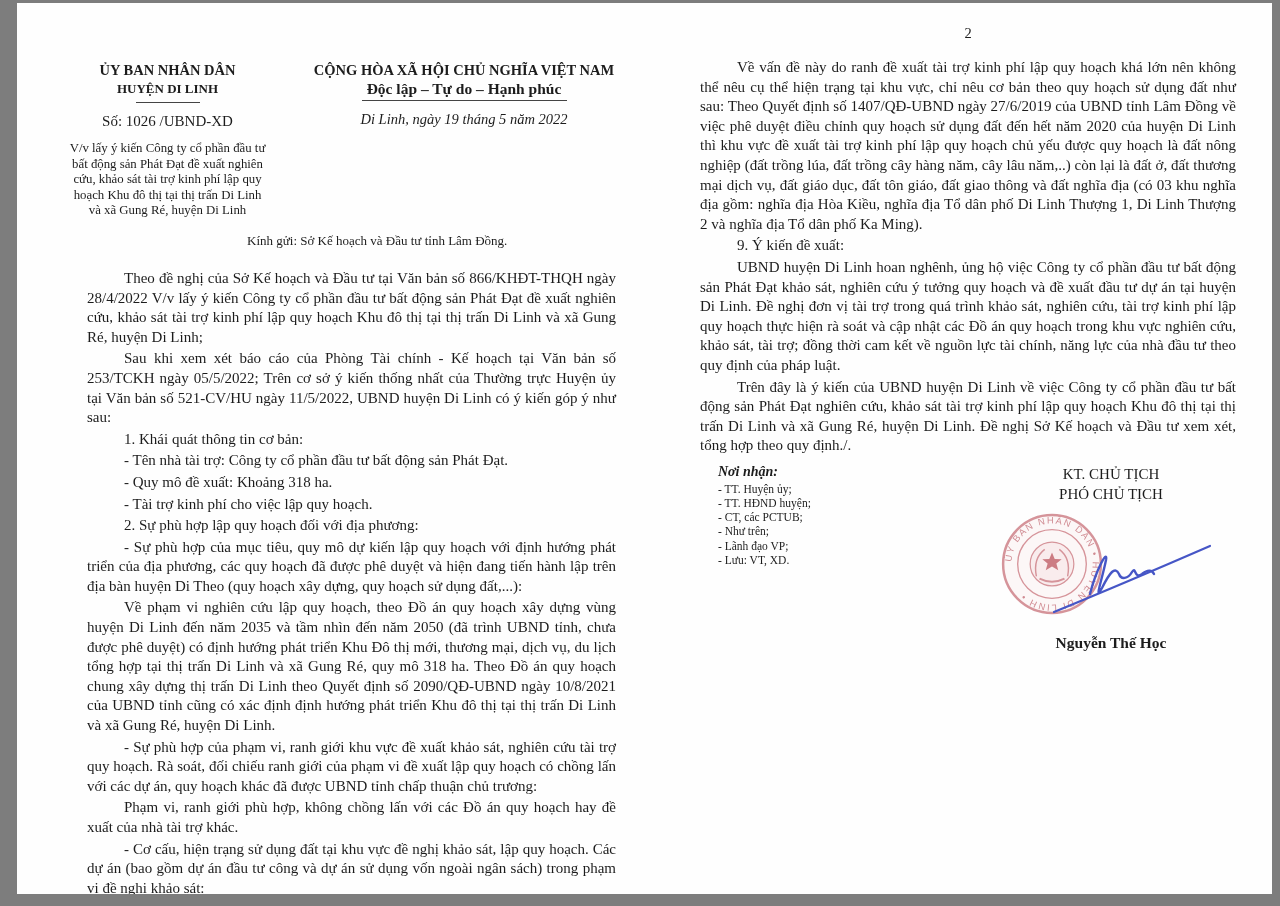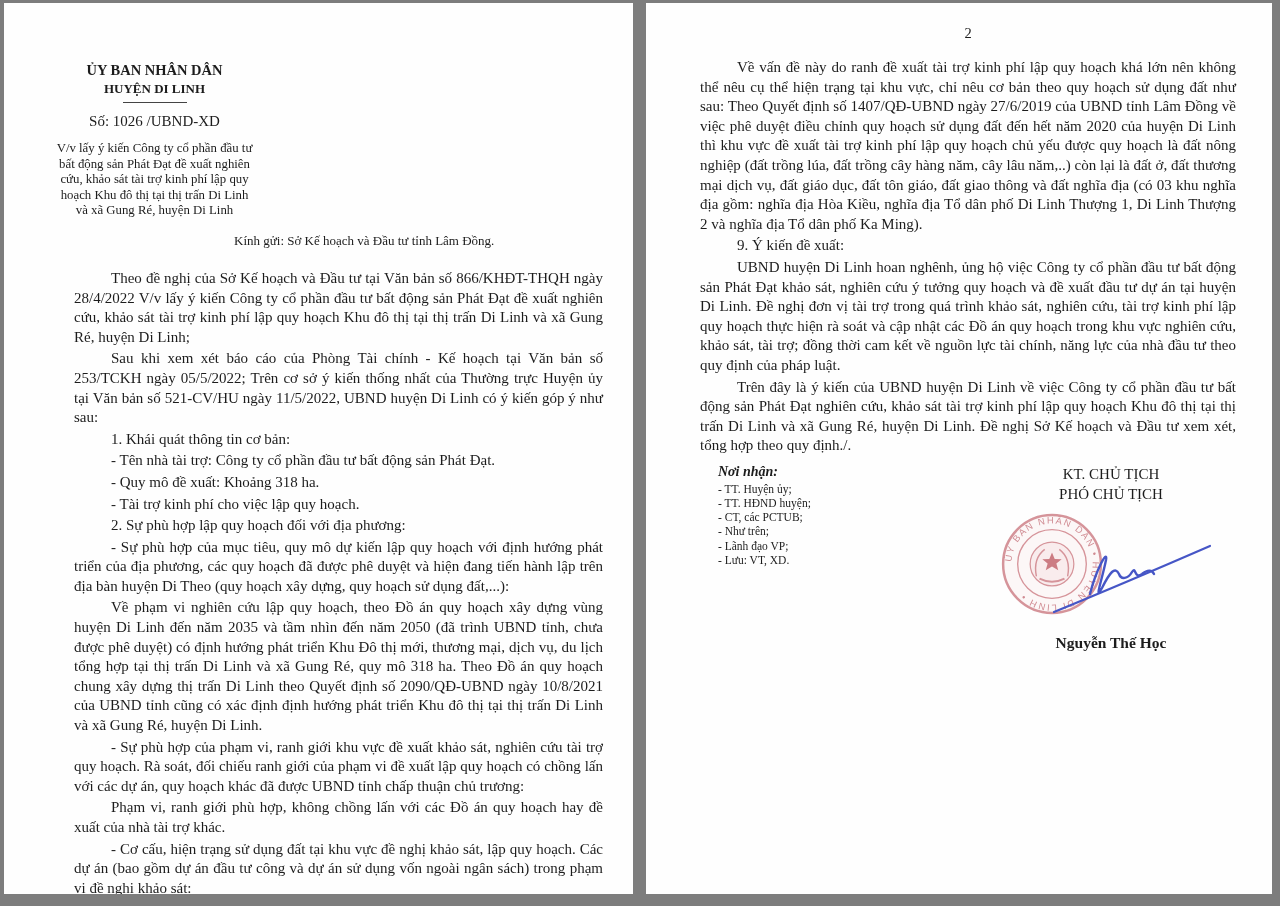--- a/index.html
+++ b/index.html
@@ -8,21 +8,21 @@
     background:#7d7d7d;
     font-family:"Liberation Serif","DejaVu Serif",serif;
     color:#1c1c1c;
     position:relative;
     overflow:hidden;
   }
   .page {
     position:absolute; top:3px; height:891px;
     background:#fefefe; overflow:hidden;
   }
-  #page1 { left:4px;  width:629px; }
+  #page1 { left:17px;  width:629px; }
   #page2 { left:646px; width:626px; }
 
   
   .p1-header { display:flex; padding:58px 18px 0 18px; }
   .hdr-left  { width:265px; text-align:center; }
   .hdr-right { flex:1; text-align:center; }
   .org-line1 { font-weight:bold; font-size:14.5px; line-height:18px; }
   .org-line2 { font-weight:bold; font-size:13px;  line-height:19px; }
   .rule-short { width:64px;  border-bottom:1.5px solid #444; margin:4px auto 10px auto; }
   .rule-motto { width:205px; border-bottom:1.5px solid #444; margin:2px auto 10px auto; }
@@ -58,20 +58,26 @@
 <body>
 
 <div class="page" id="page1">
   <div class="p1-header">
     <div class="hdr-left">
       <div class="org-line1">ỦY BAN NHÂN DÂN</div>
       <div class="org-line2">HUYỆN DI LINH</div>
       <div class="rule-short"></div>
       <div class="doc-number">Số:  1026  /UBND-XD</div>
       <div class="doc-subject">V/v lấy ý kiến Công ty cổ phần đầu tư bất động sản Phát Đạt đề xuất nghiên cứu, khảo sát tài trợ kinh phí lập quy hoạch Khu đô thị tại thị trấn Di Linh và xã Gung Ré, huyện Di Linh</div>
+    </div>
+    <div class="hdr-right">
+      <div class="nat-line1">CỘNG HÒA XÃ HỘI CHỦ NGHĨA VIỆT NAM</div>
+      <div class="nat-line2">Độc lập – Tự do – Hạnh phúc</div>
+      <div class="rule-motto"></div>
+      <div class="dateline">Di Linh, ngày   19   tháng 5 năm 2022</div>
     </div>
   </div>
 
   <div class="p1-body">
     <div class="recipient">Kính gửi: Sở Kế hoạch và Đầu tư tỉnh Lâm Đồng.</div>
     <p class="para">Theo đề nghị của Sở Kế hoạch và Đầu tư tại Văn bản số 866/KHĐT-THQH ngày 28/4/2022 V/v lấy ý kiến Công ty cổ phần đầu tư bất động sản Phát Đạt đề xuất nghiên cứu, khảo sát tài trợ kinh phí lập quy hoạch Khu đô thị tại thị trấn Di Linh và xã Gung Ré, huyện Di Linh;</p>
     <p class="para">Sau khi xem xét báo cáo của Phòng Tài chính - Kế hoạch tại Văn bản số 253/TCKH ngày 05/5/2022; Trên cơ sở ý kiến thống nhất của Thường trực Huyện ủy tại Văn bản số 521-CV/HU ngày 11/5/2022, UBND huyện Di Linh có ý kiến góp ý như sau:</p>
     <p class="para">1. Khái quát thông tin cơ bản:</p>
     <p class="para">- Tên nhà tài trợ: Công ty cổ phần đầu tư bất động sản Phát Đạt.</p>
     <p class="para">- Quy mô đề xuất: Khoảng 318 ha.</p>

